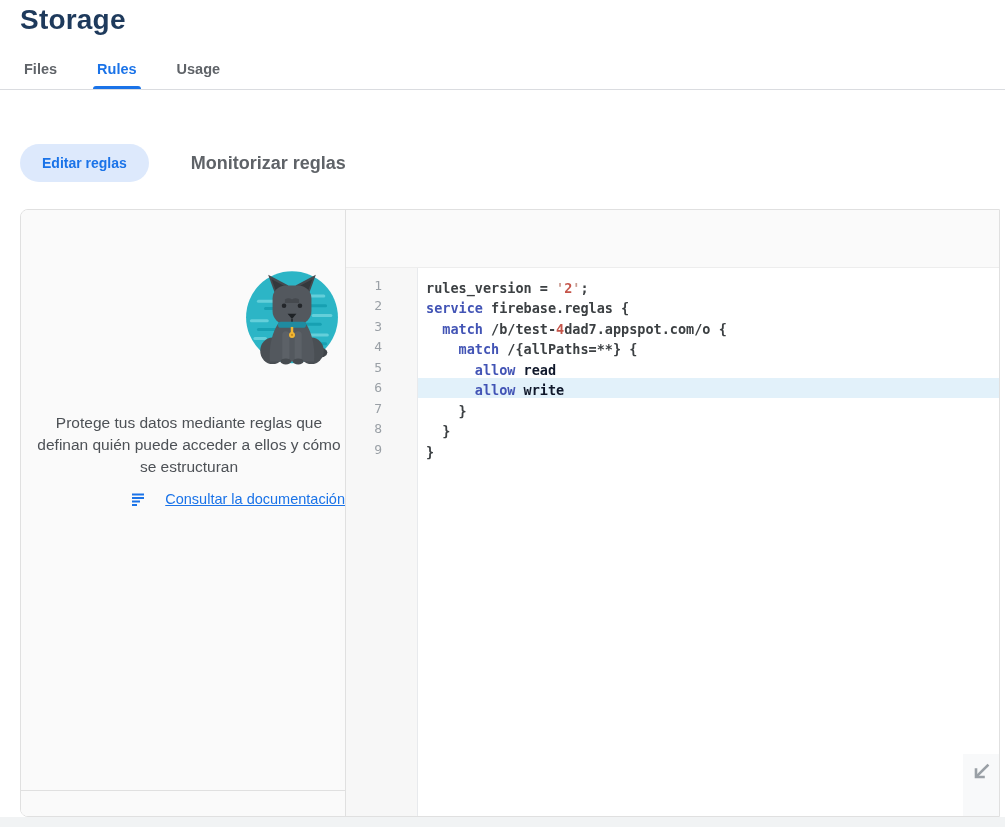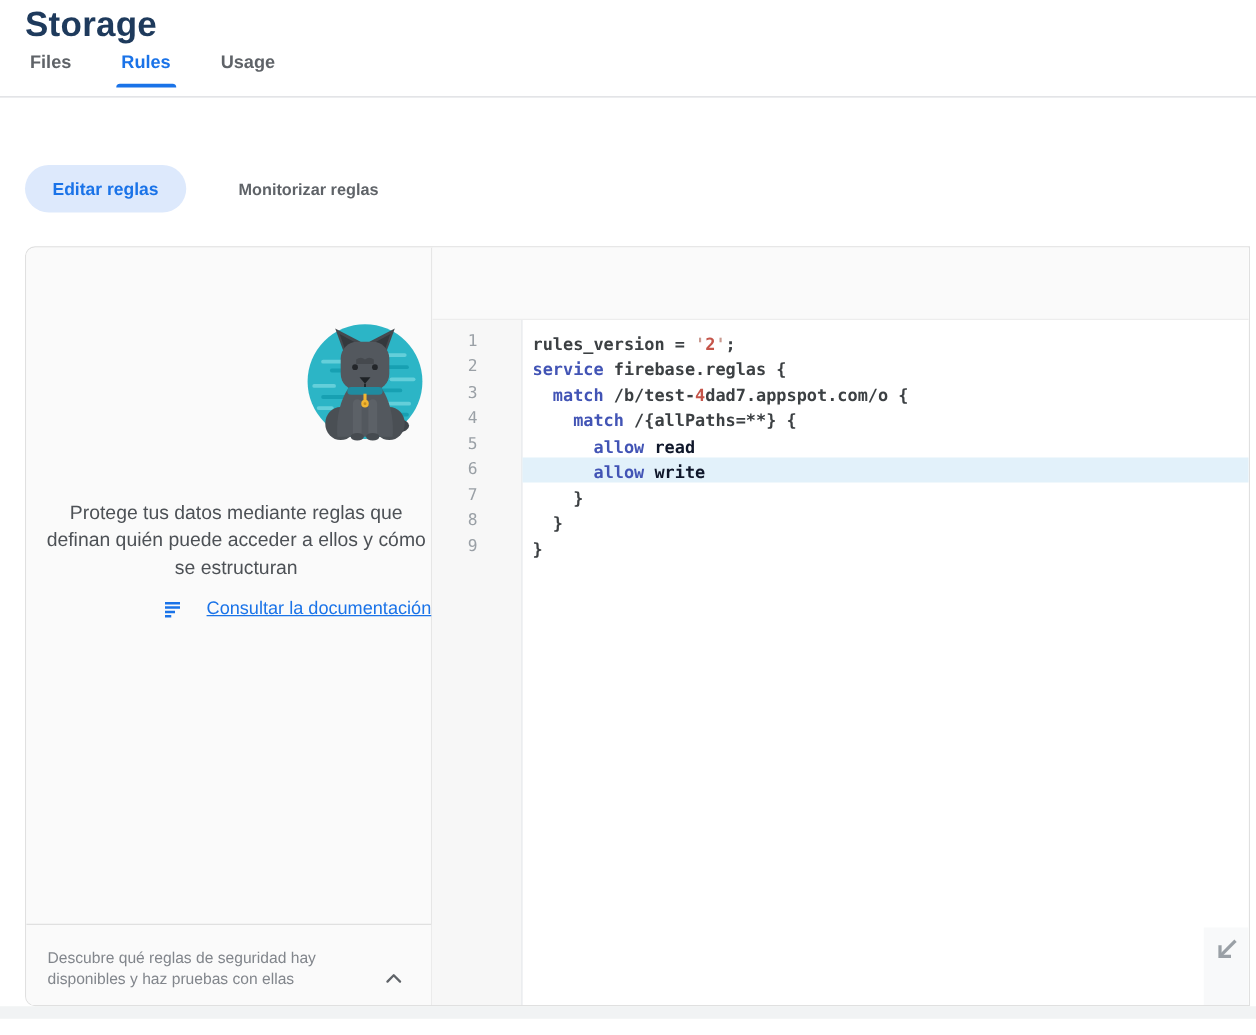--- a/index.html
+++ b/index.html
@@ -9,40 +9,40 @@
     background:#ffffff;
     color:#3c4043;
     overflow:hidden;
   }
   
   .page-title {
     font-size:28px; font-weight:600; color:#1e3a5c;
     padding:4px 0 0 20px; letter-spacing:.2px; height:40px;
   }
   .tabs {
-    display:flex; gap:32px; padding-left:20px; margin-top:2px;
-    border-bottom:1px solid #dadce0; height:36px; align-items:flex-start;
+    display:flex; gap:32px; padding-left:20px; margin-top:14px;
+    border-bottom:1px solid #dadce0; height:36px; align-items:flex-end;
   }
   .tab {
     font-size:14.5px; font-weight:600; color:#5f6368;
     padding:0 4px 12px 4px; cursor:pointer; position:relative;
   }
   .tab.active { color:#1a73e8; }
   .tab.active::after {
     content:""; position:absolute; left:0; right:0; bottom:0;
     height:3px; background:#1a73e8; border-radius:3px 3px 0 0;
   }
   
   .subtabs { display:flex; align-items:center; gap:36px; margin:54px 0 0 20px; height:38px; }
   .pill {
     background:#dde9fc; color:#1a73e8; font-size:14px; font-weight:600;
     border:none; border-radius:19px; height:38px; padding:0 22px; cursor:pointer;
   }
   .flat-btn {
-    background:none; border:none; color:#5f6368; font-size:13px; font-weight:600;
+    background:none; border:none; color:#5f6368; font-size:18px; font-weight:600;
     cursor:pointer; padding:0 6px;
   }
   
   .card {
     margin:27px 5px 0 20px; width:980px; height:608px;
     border:1px solid #e0e0e0; border-radius:8px 0 0 8px;
     display:flex; overflow:hidden; background:#fff;
   }
   
   .left-panel {
@@ -173,21 +173,20 @@
           <line x1="1" y1="3.5" x2="13" y2="3.5"></line>
           <line x1="1" y1="7" x2="13" y2="7"></line>
           <line x1="1" y1="10.5" x2="9" y2="10.5"></line>
           <line x1="1" y1="14" x2="6" y2="14"></line>
         </g>
       </svg>
       <a class="doc-link">Consultar la documentación</a>
     </div>
 
     <div class="playground">
-      <p class="playground-desc">Descubre qué reglas de seguridad hay disponibles y haz pruebas con ellas</p>
       <button class="chevron-btn" aria-label="collapse">
         <svg width="22" height="22" viewBox="0 0 24 24" aria-hidden="true">
           <path d="M6.5 14.5 L12 9 L17.5 14.5" fill="none" stroke="#5f6368" stroke-width="2" stroke-linecap="round" stroke-linejoin="round"></path>
         </svg>
       </button>
     </div>
   </div>
 
   <div class="editor">
     <div class="editor-toolbar"></div>

